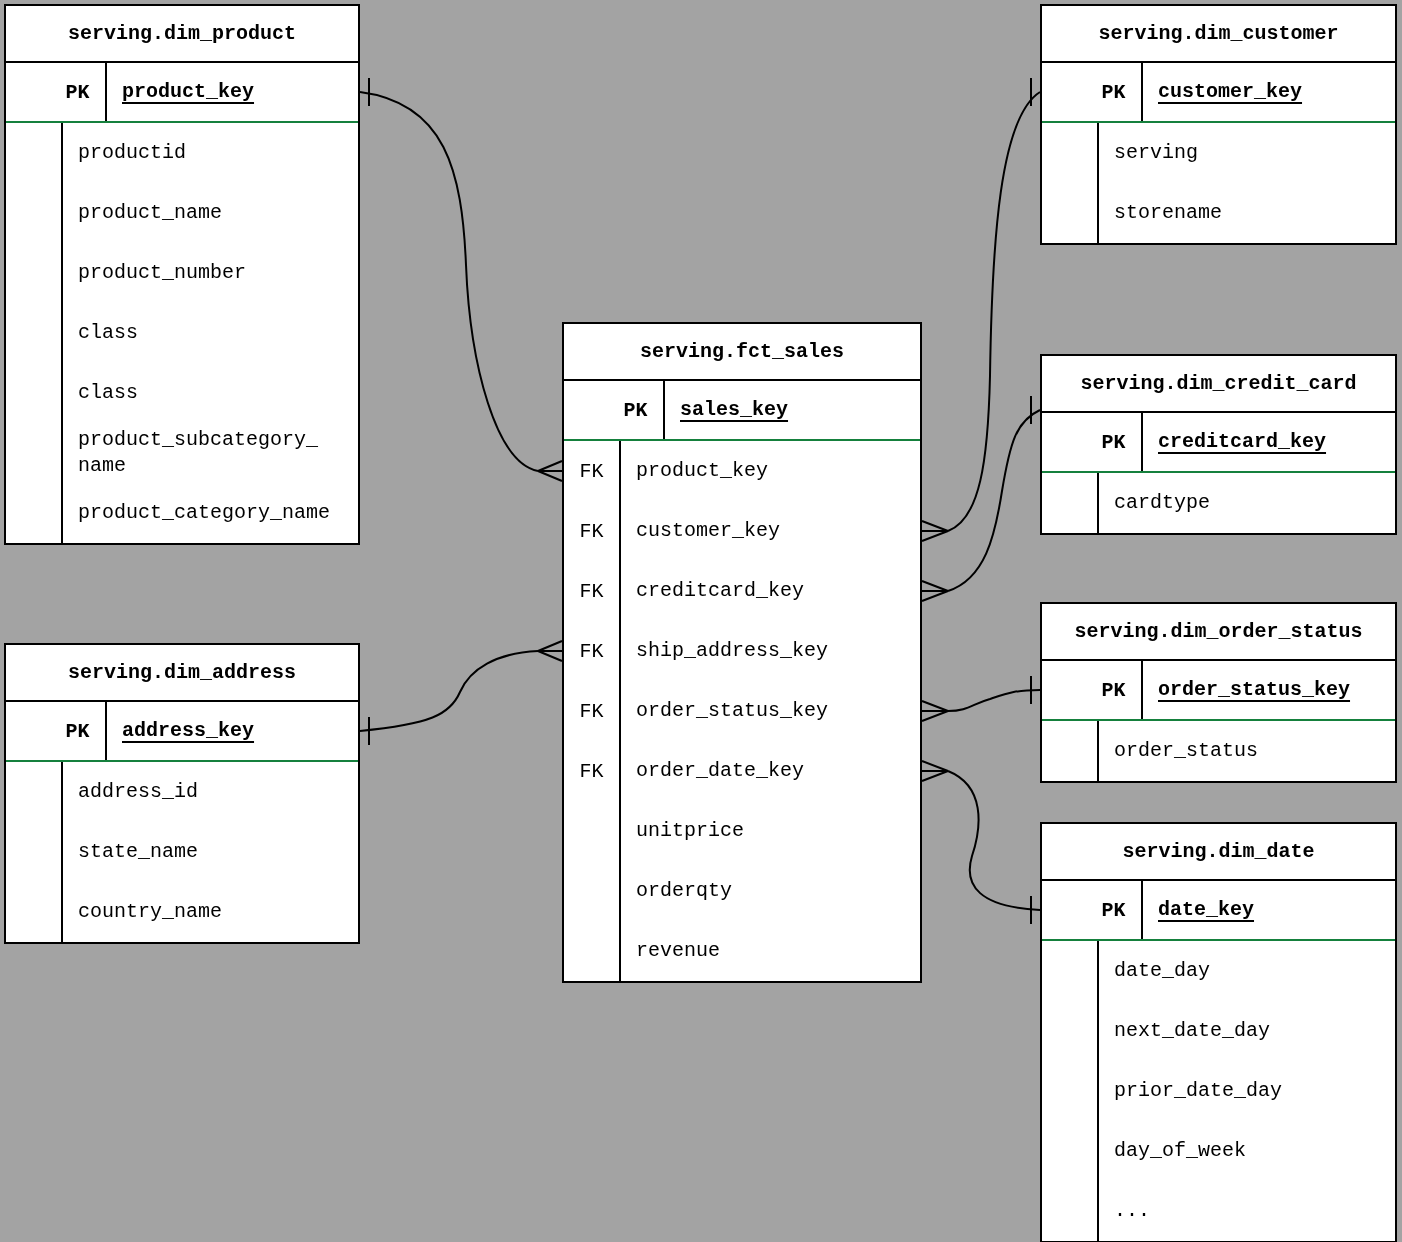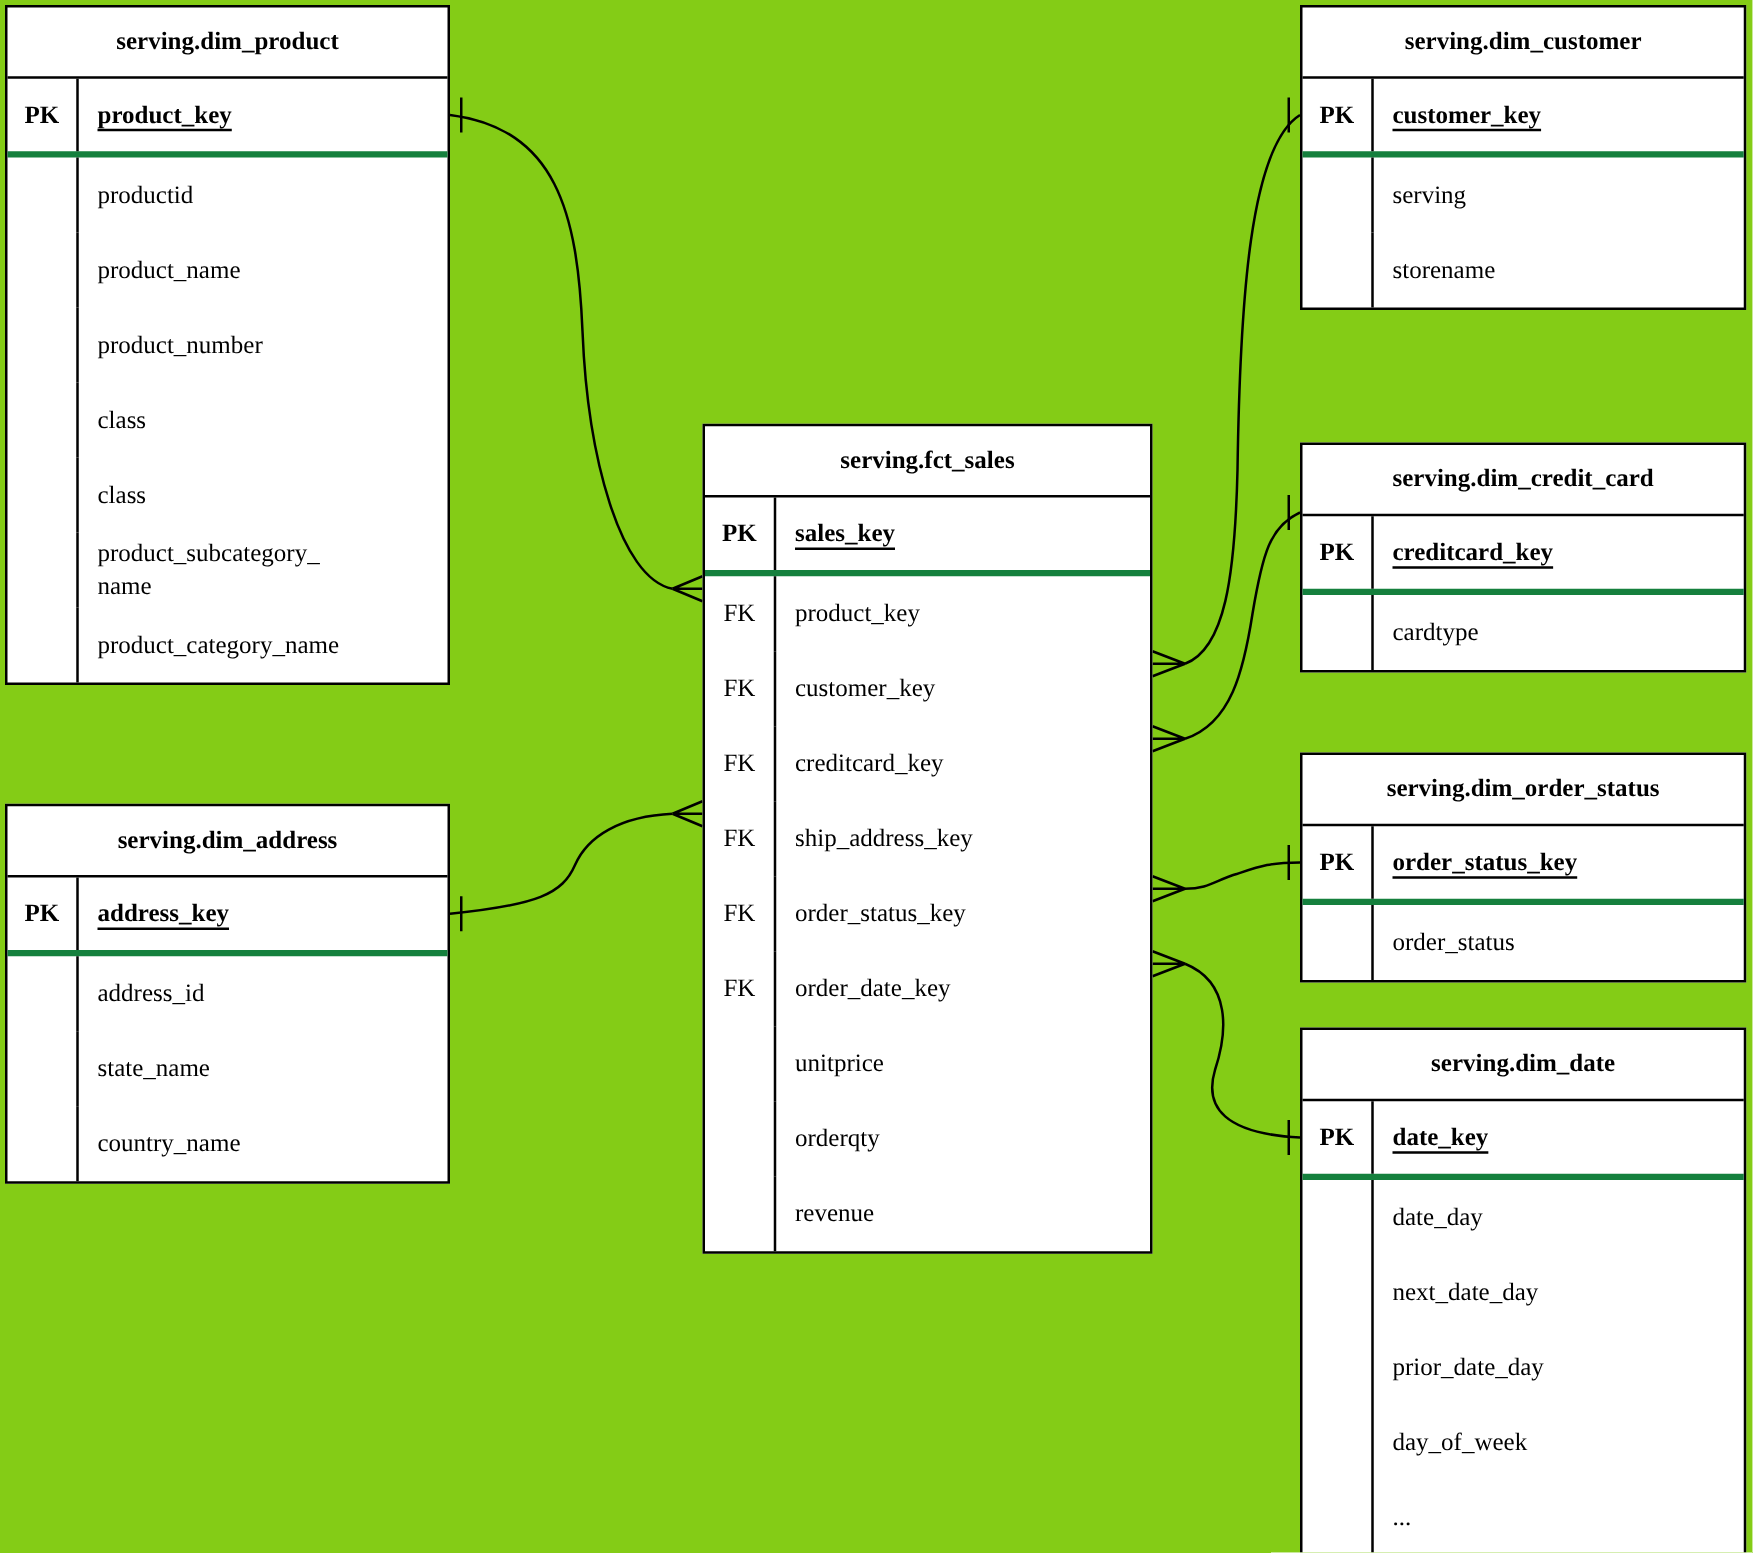--- a/index.html
+++ b/index.html
@@ -1,21 +1,21 @@
 <!DOCTYPE html>
 <html><head>
 <meta charset="utf-8">
 <style>
   html, body { margin: 0; padding: 0; background: #ffffff; }
   .diagram {
     position: relative;
     width: 1402px;
     height: 1242px;
-    background: #84cc16;
-    font-family: Liberation Serif, serif;
+    background: #a3a3a3;
+    font-family: Liberation Mono, monospace;
     color: #000000;
     overflow: hidden;
   }
   .wires {
     position: absolute;
     left: 0; top: 0;
     width: 1402px; height: 1242px;
   }
   .wires path { fill: none; stroke: #000000; stroke-width: 2; }
   .entity {
@@ -27,21 +27,21 @@
   .t-title {
     height: 55px;
     display: flex;
     align-items: center;
     justify-content: center;
     font-size: 20px;
     font-weight: bold;
     border-bottom: 2px solid #000000;
   }
   .t-row { display: flex; min-height: 60px; }
-  .t-row.pk-row { min-height: 58px; border-bottom: 5px solid #15803d; }
+  .t-row.pk-row { min-height: 58px; border-bottom: 2px solid #15803d; padding-left: 44px; }
   .t-key {
     flex: 0 0 55px;
     width: 55px;
     border-right: 2px solid #000000;
     display: flex;
     align-items: center;
     justify-content: center;
     font-size: 20px;
   }
   .pk-row .t-key { font-weight: bold; }
@@ -149,21 +149,21 @@
     <div class="t-row">
         <div class="t-key"></div>
         <div class="t-field">state_name</div>
       </div>
     <div class="t-row">
         <div class="t-key"></div>
         <div class="t-field">country_name</div>
       </div>
   </div>
 
-  <div class="entity" style="left:562px; top:322px; width:360px;margin-top:17px;">
+  <div class="entity" style="left:562px; top:322px; width:360px;">
     <div class="t-title">serving.fct_sales</div>
     <div class="t-row pk-row">
       <div class="t-key">PK</div>
       <div class="t-field">sales_key</div>
     </div>
     <div class="t-row">
         <div class="t-key">FK</div>
         <div class="t-field">product_key</div>
       </div>
     <div class="t-row">

